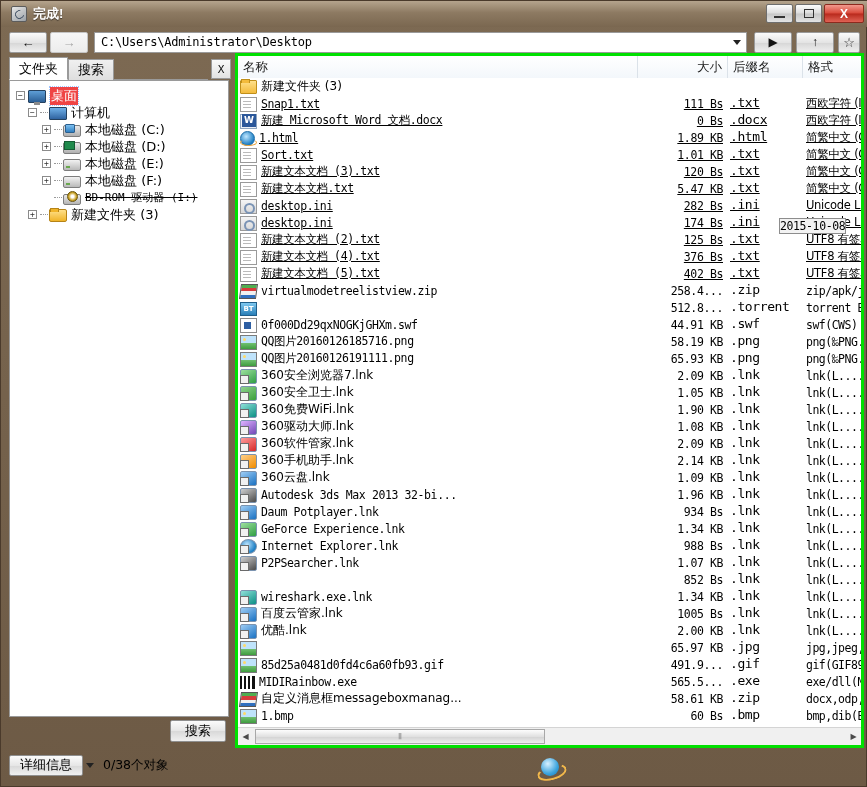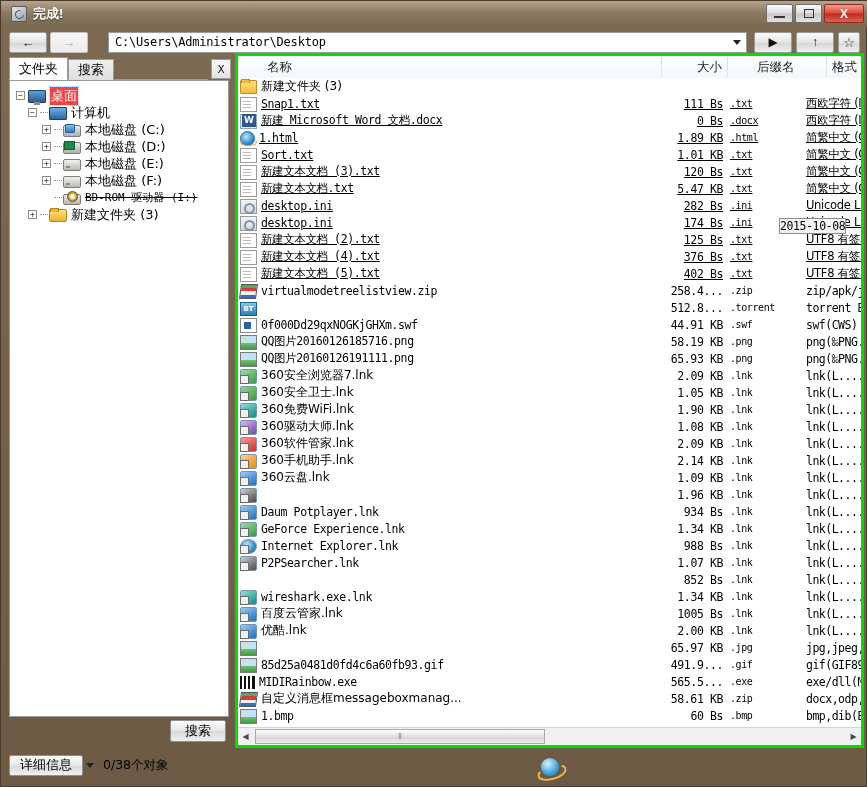--- a/index.html
+++ b/index.html
@@ -60,21 +60,21 @@
   .navbtn{
     width:38px;height:21px;box-sizing:border-box;
     border:1px solid #9a9a9a;border-radius:2px;
     background:linear-gradient(180deg,#fbfbfb,#e4e4e4 50%,#d6d6d6 51%,#efefef);
     display:flex;align-items:center;justify-content:center;
     font-size:13px;color:#111;margin-right:3px;
   }
   .navbtn.disabled{color:#a8a8a8;border-color:#c4c4c4;
     background:linear-gradient(180deg,#f7f7f7,#ececec);}
   #addressbar{
-    flex:1;height:21px;box-sizing:border-box;margin-left:17px;margin-right:3px;
+    flex:1;height:21px;box-sizing:border-box;margin-left:3px;margin-right:3px;
     background:#ffffff;border:1px solid #9a9a9a;
     display:flex;align-items:center;position:relative;
   }
   #addressbar .addr-text{
     font-family:"DejaVu Sans Mono","Liberation Mono",monospace;
     font-size:12px;color:#000;padding-left:6px;letter-spacing:-0.2px;
   }
   #addressbar .addr-caret{
     position:absolute;right:5px;top:7px;
     width:0;height:0;border-left:4px solid transparent;border-right:4px solid transparent;
@@ -170,21 +170,21 @@
   }
   #listhead{
     position:absolute;left:0;top:0;right:0;height:22px;
     background:linear-gradient(180deg,#ffffff,#f3f7fb);
     border-bottom:1px solid #cdd6e0;
     font-family:"DejaVu Sans","Liberation Sans",sans-serif;
   }
   .hcell{
     position:absolute;top:0;height:22px;box-sizing:border-box;
     display:flex;align-items:center;font-size:12.5px;color:#1b1b1b;
-    border-right:1px solid #dbe2e9;padding:0 5px;overflow:hidden;margin-left:24px;
+    border-right:1px solid #dbe2e9;padding:0 5px;overflow:hidden;
   }
   .hcell.right{justify-content:flex-end;}
   #rows{
     position:absolute;left:0;top:22px;right:0;bottom:0;overflow:hidden;
     background:#fff;
   }
   .row{height:17px;position:relative;white-space:nowrap;}
   .c-name{position:absolute;left:2px;top:0;height:17px;display:flex;align-items:center;}
   .fico{width:15px;height:14px;margin-right:4px;flex:none;position:relative;}
   .fname{
@@ -194,23 +194,23 @@
   .fname.cjk{font-family:"DejaVu Sans","Liberation Sans",sans-serif;font-size:12px;letter-spacing:0;}
   .u{text-decoration:underline;}
   .c-size{
     position:absolute;left:400px;width:85px;top:0;height:17px;
     display:flex;align-items:center;justify-content:flex-end;
     font-family:"DejaVu Sans Mono","Liberation Mono",monospace;
     font-size:11.5px;color:#000;letter-spacing:-0.4px;
   }
   .c-ext{
     position:absolute;left:492px;width:62px;top:0;height:17px;
-    display:flex;align-items:center;
+    display:flex;align-items:flex-start;
     font-family:"DejaVu Sans Mono","Liberation Mono",monospace;
-    font-size:10px;color:#000;letter-spacing:-0.4px;
+    font-size:13px;color:#000;letter-spacing:-0.4px;
   }
   .c-fmt{
     position:absolute;left:568px;width:197px;top:0;height:17px;
     display:flex;align-items:center;overflow:hidden;
     font-family:"DejaVu Sans Mono","Liberation Mono",monospace;
     font-size:11.5px;color:#000;letter-spacing:-0.5px;
   }
   .c-fmt.cjk{font-family:"DejaVu Sans","Liberation Sans",sans-serif;font-size:11.5px;letter-spacing:-0.3px;}
   
   .i-folder{background:linear-gradient(180deg,#ffe08a,#f3bb3c);border:1px solid #c08f1a;border-radius:1px;height:12px;margin-top:1px;}
@@ -402,21 +402,21 @@
 
     <div id="searchbox"></div>
     <div id="searchrow">
       <div id="searchbtn">搜索</div>
     </div>
   </div>
 
   <div id="rightpane">
     <div id="listhead">
       <div class="hcell" style="left:0;width:400px;">名称</div>
-      <div class="hcell right" style="left:376px;width:90px;">大小</div>
+      <div class="hcell right" style="left:400px;width:90px;">大小</div>
       <div class="hcell" style="left:490px;width:75px;">后缀名</div>
       <div class="hcell" style="left:565px;width:200px;">格式</div>
 
     </div>
 
     <div id="rows">
         <div class="row">
           <div class="c-name">
             <span class="fico i-folder"></span>
             <span class="fname cjk">新建文件夹 (3)</span>
@@ -771,20 +771,21 @@
           <div class="c-ext">
             <span class="">.lnk</span>
           </div>
           <div class="c-fmt">
             <span class="">lnk(L......)   Windows sh...</span>
           </div>
         </div>
         <div class="row">
           <div class="c-name">
             <span class="fico i-lnk k"></span>
+            <span class="fname">Autodesk 3ds Max 2013 32-bi...</span>
           </div>
           <div class="c-size">
             <span class="">1.96 KB</span>
           </div>
           <div class="c-ext">
             <span class="">.lnk</span>
           </div>
           <div class="c-fmt">
             <span class="">lnk(L......)   Windows sh...</span>
           </div>

